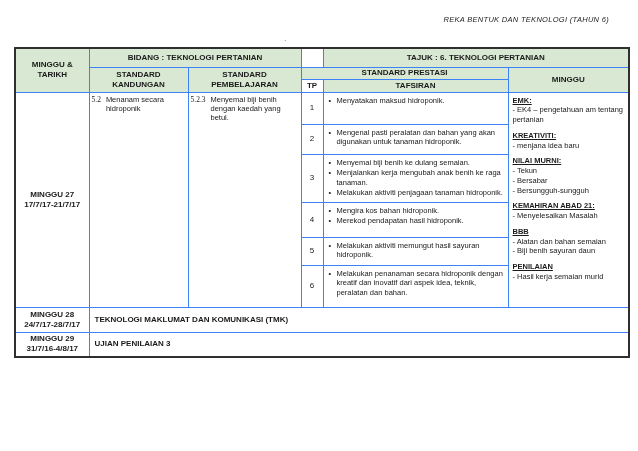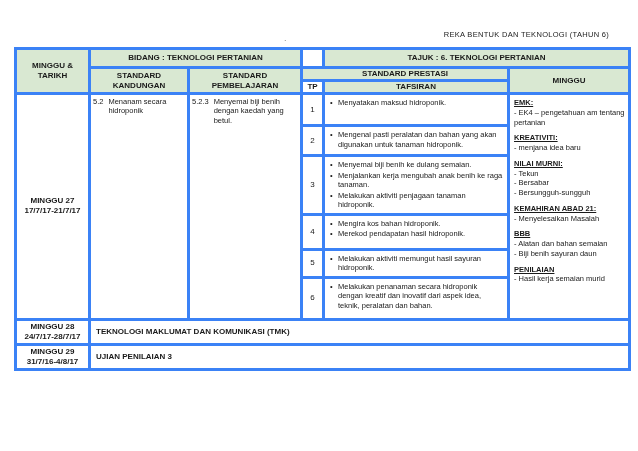--- a/index.html
+++ b/index.html
@@ -6,42 +6,43 @@
     margin: 0; padding: 0;
     width: 638px; height: 451px;
     background: #ffffff;
     font-family: "Liberation Sans", sans-serif;
     color: #1a1a1a;
     overflow: hidden;
     position: relative;
   }
   .page-title {
     position: absolute;
-    top: 30px; right: 29px;
+    top: 15px; right: 29px;
     font-size: 7.5px;
     letter-spacing: 0.3px;
     color: #222;
     white-space: nowrap;
+    font-style: italic;
   }
   .stray-dot {
     position: absolute;
     top: 33px; left: 284px;
     font-size: 9px;
     color: #8a8a8a;
   }
   table.rpt {
     position: absolute;
     top: 47px; left: 14px;
     width: 614px;
     border-collapse: collapse;
     table-layout: fixed;
     border: 2px solid #2f2f2f;
   }
   table.rpt td {
-    border: 3px solid #3b82f6;
+    border: 1px solid #3b82f6;
     padding: 0;
     vertical-align: top;
     font-size: 8px;
     line-height: 1.25;
     overflow: hidden;
     word-wrap: break-word;
   }
   .green { background: #d9e8d2; }
   .hdr {
     font-weight: bold;
@@ -67,21 +68,21 @@
     vertical-align: middle !important;
     font-size: 7.5px;
     line-height: 1.35;
   }
   .code-text {
     display: flex;
     align-items: flex-start;
     padding: 2px 2px 0 2px;
     font-size: 7.5px;
   }
-  .code-text .code { flex: 0 0 auto; margin-right: 5px; }
+  .code-text .code { flex: 0 0 auto; margin-right: 5px; font-family: Liberation Serif, serif; }
   .code-text .txt { flex: 0 0 auto; }
   .kand .txt { width: 62px; }
   .pemb .txt { width: 84px; }
   .tp-cell {
     text-align: center;
     vertical-align: middle !important;
     font-size: 8px;
   }
   .taf-cell { padding: 3px 3px 2px 4px !important; }
   .bullet {

